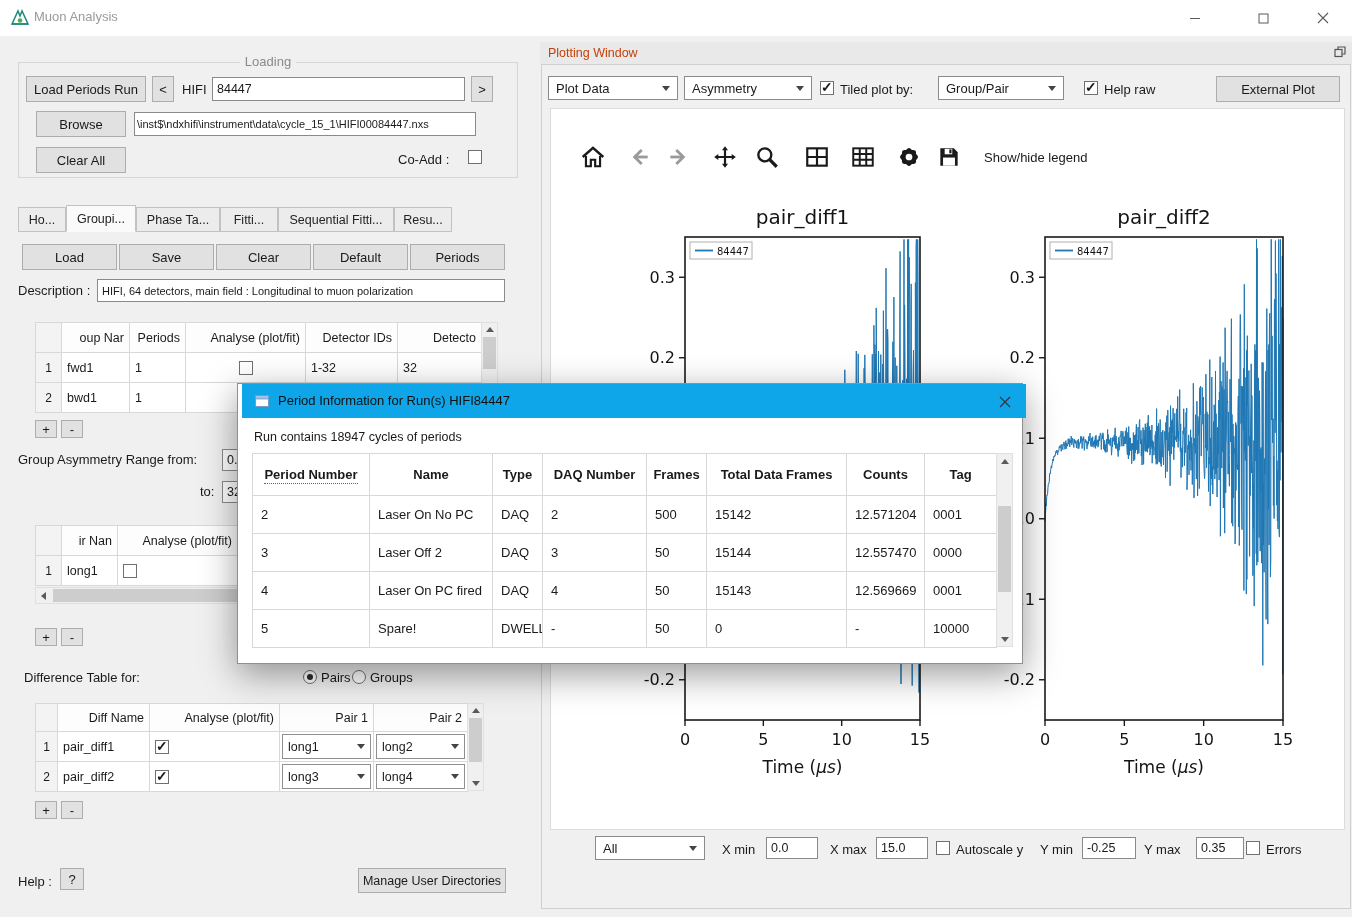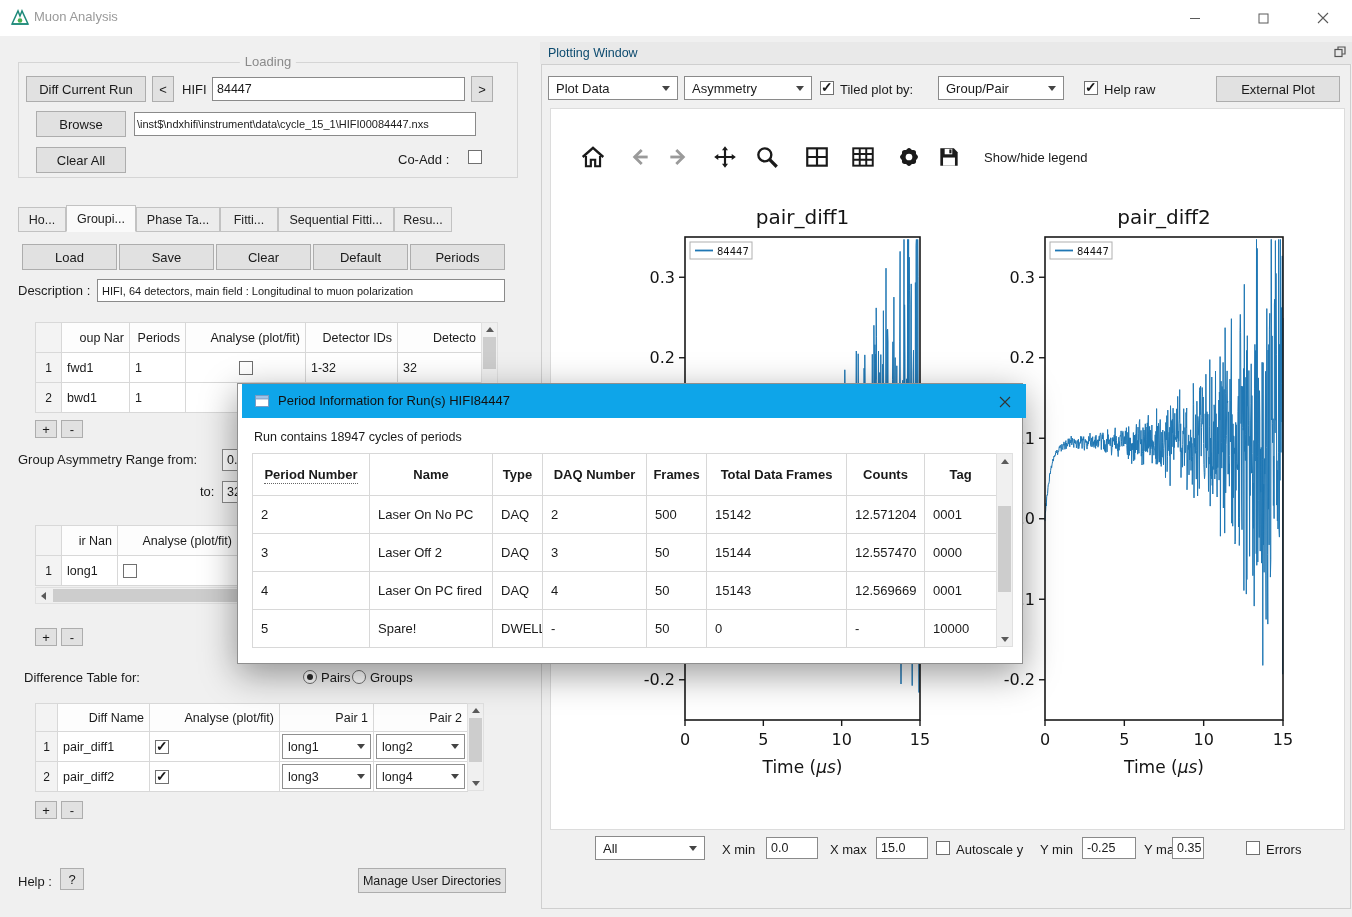--- a/index.html
+++ b/index.html
@@ -51,21 +51,21 @@
   .tri-down{width:0;height:0;border-left:4px solid transparent;border-right:4px solid transparent;border-top:5px solid #5a5a5a}
   .tri-left{width:0;height:0;border-top:4px solid transparent;border-bottom:4px solid transparent;border-right:5px solid #5a5a5a}
   .tri-right{width:0;height:0;border-top:4px solid transparent;border-bottom:4px solid transparent;border-left:5px solid #5a5a5a}
   
   .cellcombo{position:relative;background:#fff;border:1px solid #8f8f8f;box-sizing:border-box;height:25px;
              display:flex;align-items:center;padding:0 5px;font-size:12.5px}
   .cellcombo .arr{margin-left:auto;width:0;height:0;border-left:4px solid transparent;
                   border-right:4px solid transparent;border-top:5px solid #444}
   
   .dock-title{position:absolute;left:540px;top:42px;width:812px;height:22px;background:#e9e9e9;
-              display:flex;align-items:center;padding-left:8px;box-sizing:border-box;font-size:12.5px;color:#0c4a6e}
+              display:flex;align-items:center;padding-left:8px;box-sizing:border-box;font-size:12.5px;color:#c2410c}
   .dock-frame{position:absolute;left:541px;top:64px;width:810px;height:845px;border:1px solid #cfcfcf;
               box-sizing:border-box;background:#f0f0f0}
   .figure{position:absolute;left:550px;top:108px;width:795px;height:722px;background:#fff;
           border:1px solid #dcdcdc;box-sizing:border-box}
   .ticon{position:absolute;width:26px;height:26px}
   .ticon svg{width:100%;height:100%}
   svg text{font-family:"DejaVu Sans","Liberation Sans",sans-serif}
   
   .dialog{position:absolute;left:237px;top:383px;width:786px;height:281px;background:#fff;
           border:1px solid #8f8f8f;box-sizing:border-box;box-shadow:0 10px 34px rgba(0,0,0,0.4);z-index:100}
@@ -105,21 +105,21 @@
     <div class="winbtn" style="left:1300px">
       <svg width="12" height="12" viewBox="0 0 12 12">
           <path d="M1 1 L11 11 M11 1 L1 11" stroke="#5a5a5a" stroke-width="1.1"></path>
         </svg>
     </div>
   </div>
 
   <div class="groupbox" style="left:18px;top:62px;width:500px;height:116px">
     <span class="groupbox-title">Loading</span>
   </div>
-  <div class="btn" style="left:26px;top:76px;width:120px;height:26px">Diff Current Run</div>
+  <div class="btn" style="left:26px;top:76px;width:120px;height:26px">Load Periods Run</div>
   <div class="btn" style="left:152px;top:76px;width:22px;height:26px">&lt;</div>
   <span class="lbl" style="left:182px;top:82px">HIFI</span>
   <div class="input" style="left:212px;top:77px;width:253px;height:24px">84447</div>
   <div class="btn" style="left:471px;top:76px;width:22px;height:26px">&gt;</div>
   <div class="btn" style="left:36px;top:111px;width:90px;height:26px">Browse</div>
   <div class="input" style="left:134px;top:112px;width:342px;height:24px;font-size:11px;padding:0 2px">\inst$\ndxhifi\instrument\data\cycle_15_1\HIFI00084447.nxs</div>
   <div class="btn" style="left:36px;top:147px;width:90px;height:26px">Clear All</div>
   <span class="lbl" style="left:398px;top:152px">Co-Add :</span>
   <span class="cb" style="left:468px;top:150px"></span>
 
@@ -452,21 +452,21 @@
   </div>
   <span class="lbl" style="left:722px;top:842px">X min</span>
   <div class="input" style="left:766px;top:837px;width:52px;height:22px">0.0</div>
   <span class="lbl" style="left:830px;top:842px">X max</span>
   <div class="input" style="left:876px;top:837px;width:52px;height:22px">15.0</div>
   <span class="cb" style="left:936px;top:841px"></span>
   <span class="lbl" style="left:956px;top:842px">Autoscale y</span>
   <span class="lbl" style="left:1040px;top:842px">Y min</span>
   <div class="input" style="left:1082px;top:837px;width:54px;height:22px">-0.25</div>
   <span class="lbl" style="left:1144px;top:842px">Y max</span>
-  <div class="input" style="left:1172px;top:837px;width:32px;height:22px">0.35</div>
+  <div class="input" style="left:1196px;top:837px;width:48px;height:22px">0.35</div>
   <span class="cb" style="left:1246px;top:841px"></span>
   <span class="lbl" style="left:1266px;top:842px">Errors</span>
 
   <div class="dialog">
     <div class="dialog-titlebar">
       <span class="abs" style="left:12px;top:9px">
         <svg width="16" height="16" viewBox="0 0 16 16">
             <rect x="1.5" y="2.5" width="13" height="11" fill="#fff" stroke="#7a9cc4" stroke-width="1"></rect>
             <rect x="1.5" y="2.5" width="13" height="3.4" fill="#9ec3e8" stroke="#7a9cc4" stroke-width="1"></rect>
           </svg>

